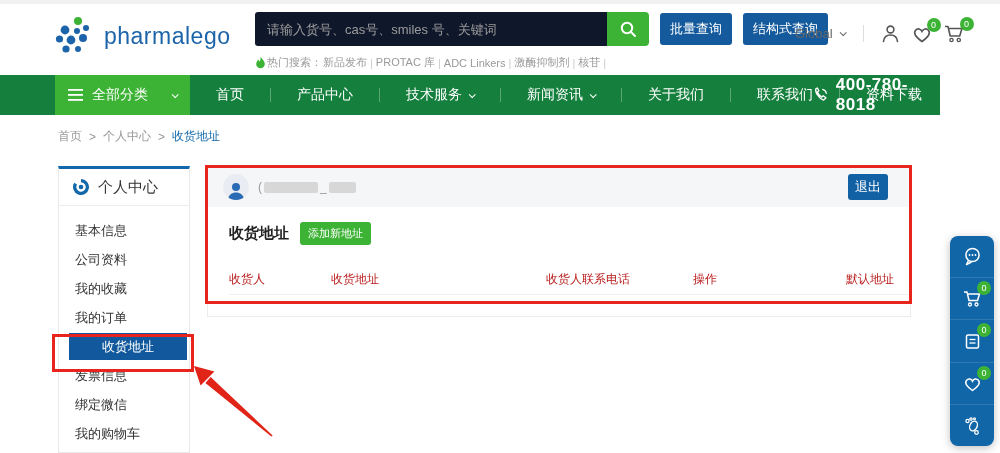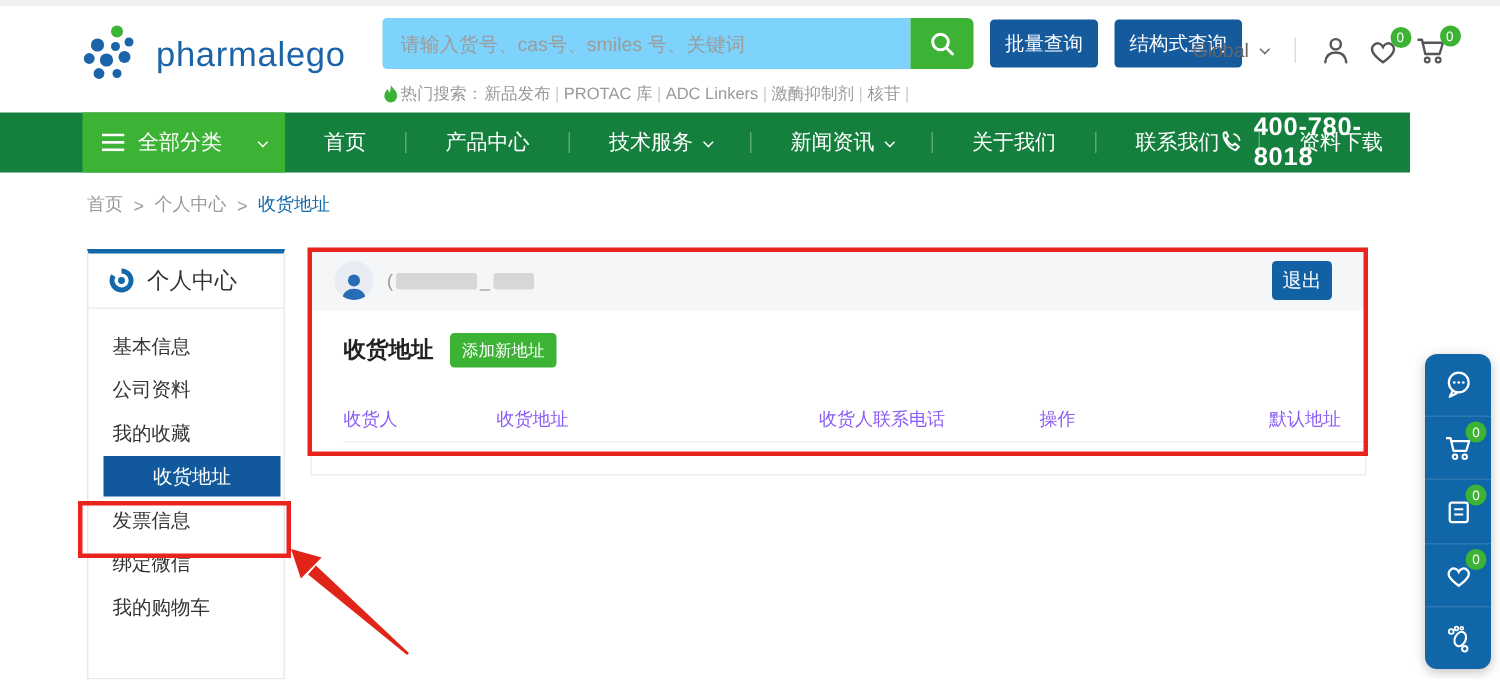--- a/index.html
+++ b/index.html
@@ -8,21 +8,21 @@
   .abs { position:absolute; }
 
   
   .topstrip { left:0; top:0; width:1000px; height:4px; background:#f1f1f1; }
 
   
   .header { left:0; top:4px; width:1000px; height:66px; background:#fff; }
   .logo { left:55px; top:12px; display:flex; align-items:center; gap:9px; }
   .logo-text { font-size:23px; font-weight:normal; color:#1c64a9; letter-spacing:.5px; }
   .search-row { left:255px; top:8px; display:flex; align-items:center; }
-  .search-input { width:352px; height:34px; background:#7dd3fc; border:none; outline:none;
+  .search-input { width:352px; height:34px; background:#0f172a; border:none; outline:none;
     padding:0 12px; font-size:13px; color:#666; border-radius:3px 0 0 3px; font-family:inherit; }
   .search-input::placeholder { color:#9c9c9c; }
   .search-btn { width:42px; height:34px; background:#3cb335; border:none; border-radius:0 4px 4px 0;
     display:flex; align-items:center; justify-content:center; cursor:pointer; }
   .hdr-btn { height:32px; margin-left:11px; padding:0 10px; background:#145a9d; color:#fff;
     border:none; border-radius:3px; font-size:13px; cursor:pointer; font-family:Liberation Mono, monospace; white-space:nowrap; }
   .hot-row { left:255px; top:51px; display:flex; align-items:center; gap:1px; font-size:11px; color:#9a9a9a; }
   .hot-sep { color:#ccc; margin:0 2px; }
   .header-right { left:795px; top:19px; display:flex; align-items:center; }
   .global { font-size:13px; color:#666; display:flex; align-items:center; cursor:pointer; }
@@ -69,21 +69,21 @@
   .uname { display:flex; align-items:center; margin-left:9px; font-size:12px; color:#999; gap:2px; }
   .redact { height:11px; background:#d7d7d7; border-radius:2px; display:inline-block; }
   .logout-btn { margin-left:auto; margin-right:12px; width:40px; height:26px; background:#1261a5;
     color:#fff; border:none; border-radius:3px; font-size:13px; cursor:pointer; font-family:inherit; }
   .card-body { position:relative; padding:15px 0 0 21px; }
   .section-row { display:flex; align-items:center; gap:11px; }
   .section-title { font-size:15px; font-weight:bold; color:#222; }
   .add-btn { background:#3cb335; color:#fff; border:none; border-radius:3px; font-size:11px;
     padding:4px 8px; cursor:pointer; font-family:inherit; }
   .thead { position:relative; height:42px; margin-top:8px; border-bottom:1px solid #f0f0f0; }
-  .th { position:absolute; top:18px; font-size:12px; color:#8b5cf6; white-space:nowrap; }
+  .th { position:absolute; top:18px; font-size:12px; color:#b91c1c; white-space:nowrap; }
 
   
   .red-box { border:3px solid #e8241d; background:transparent; pointer-events:none; z-index:6; }
   .red-main { left:205px; top:165px; width:707px; height:139px; }
   .red-side { left:52px; top:334px; width:142px; height:38px; }
   .arrow-svg { left:190px; top:362px; z-index:6; pointer-events:none; }
 
   
   .float-bar { left:950px; top:236px; width:44px; height:210px; background:#1166a8; border-radius:8px;
     box-shadow:0 2px 8px rgba(0,0,0,.25); display:flex; flex-direction:column; z-index:4; }
@@ -233,20 +233,21 @@
     <svg width="18" height="18" viewBox="0 0 18 18">
       <path d="M9 1 A8 8 0 1 1 2.2 4.8 L5 6.6 A4.7 4.7 0 1 0 9 4.3 Z" fill="#1268a9"></path>
       <circle cx="9" cy="9" r="2.3" fill="#1268a9"></circle>
     </svg>
     <span class="sidebar-title">个人中心</span>
   </div>
   <div class="side-items">
     <div class="side-item">基本信息</div>
     <div class="side-item">公司资料</div>
     <div class="side-item">我的收藏</div>
+    <div class="side-item">我的订单</div>
     <div class="side-item active">收货地址</div>
     <div class="side-item">发票信息</div>
     <div class="side-item">绑定微信</div>
     <div class="side-item">我的购物车</div>
   </div>
 </aside>
 
 <div class="abs main-card">
   <div class="card-head">
     <span class="avatar">

